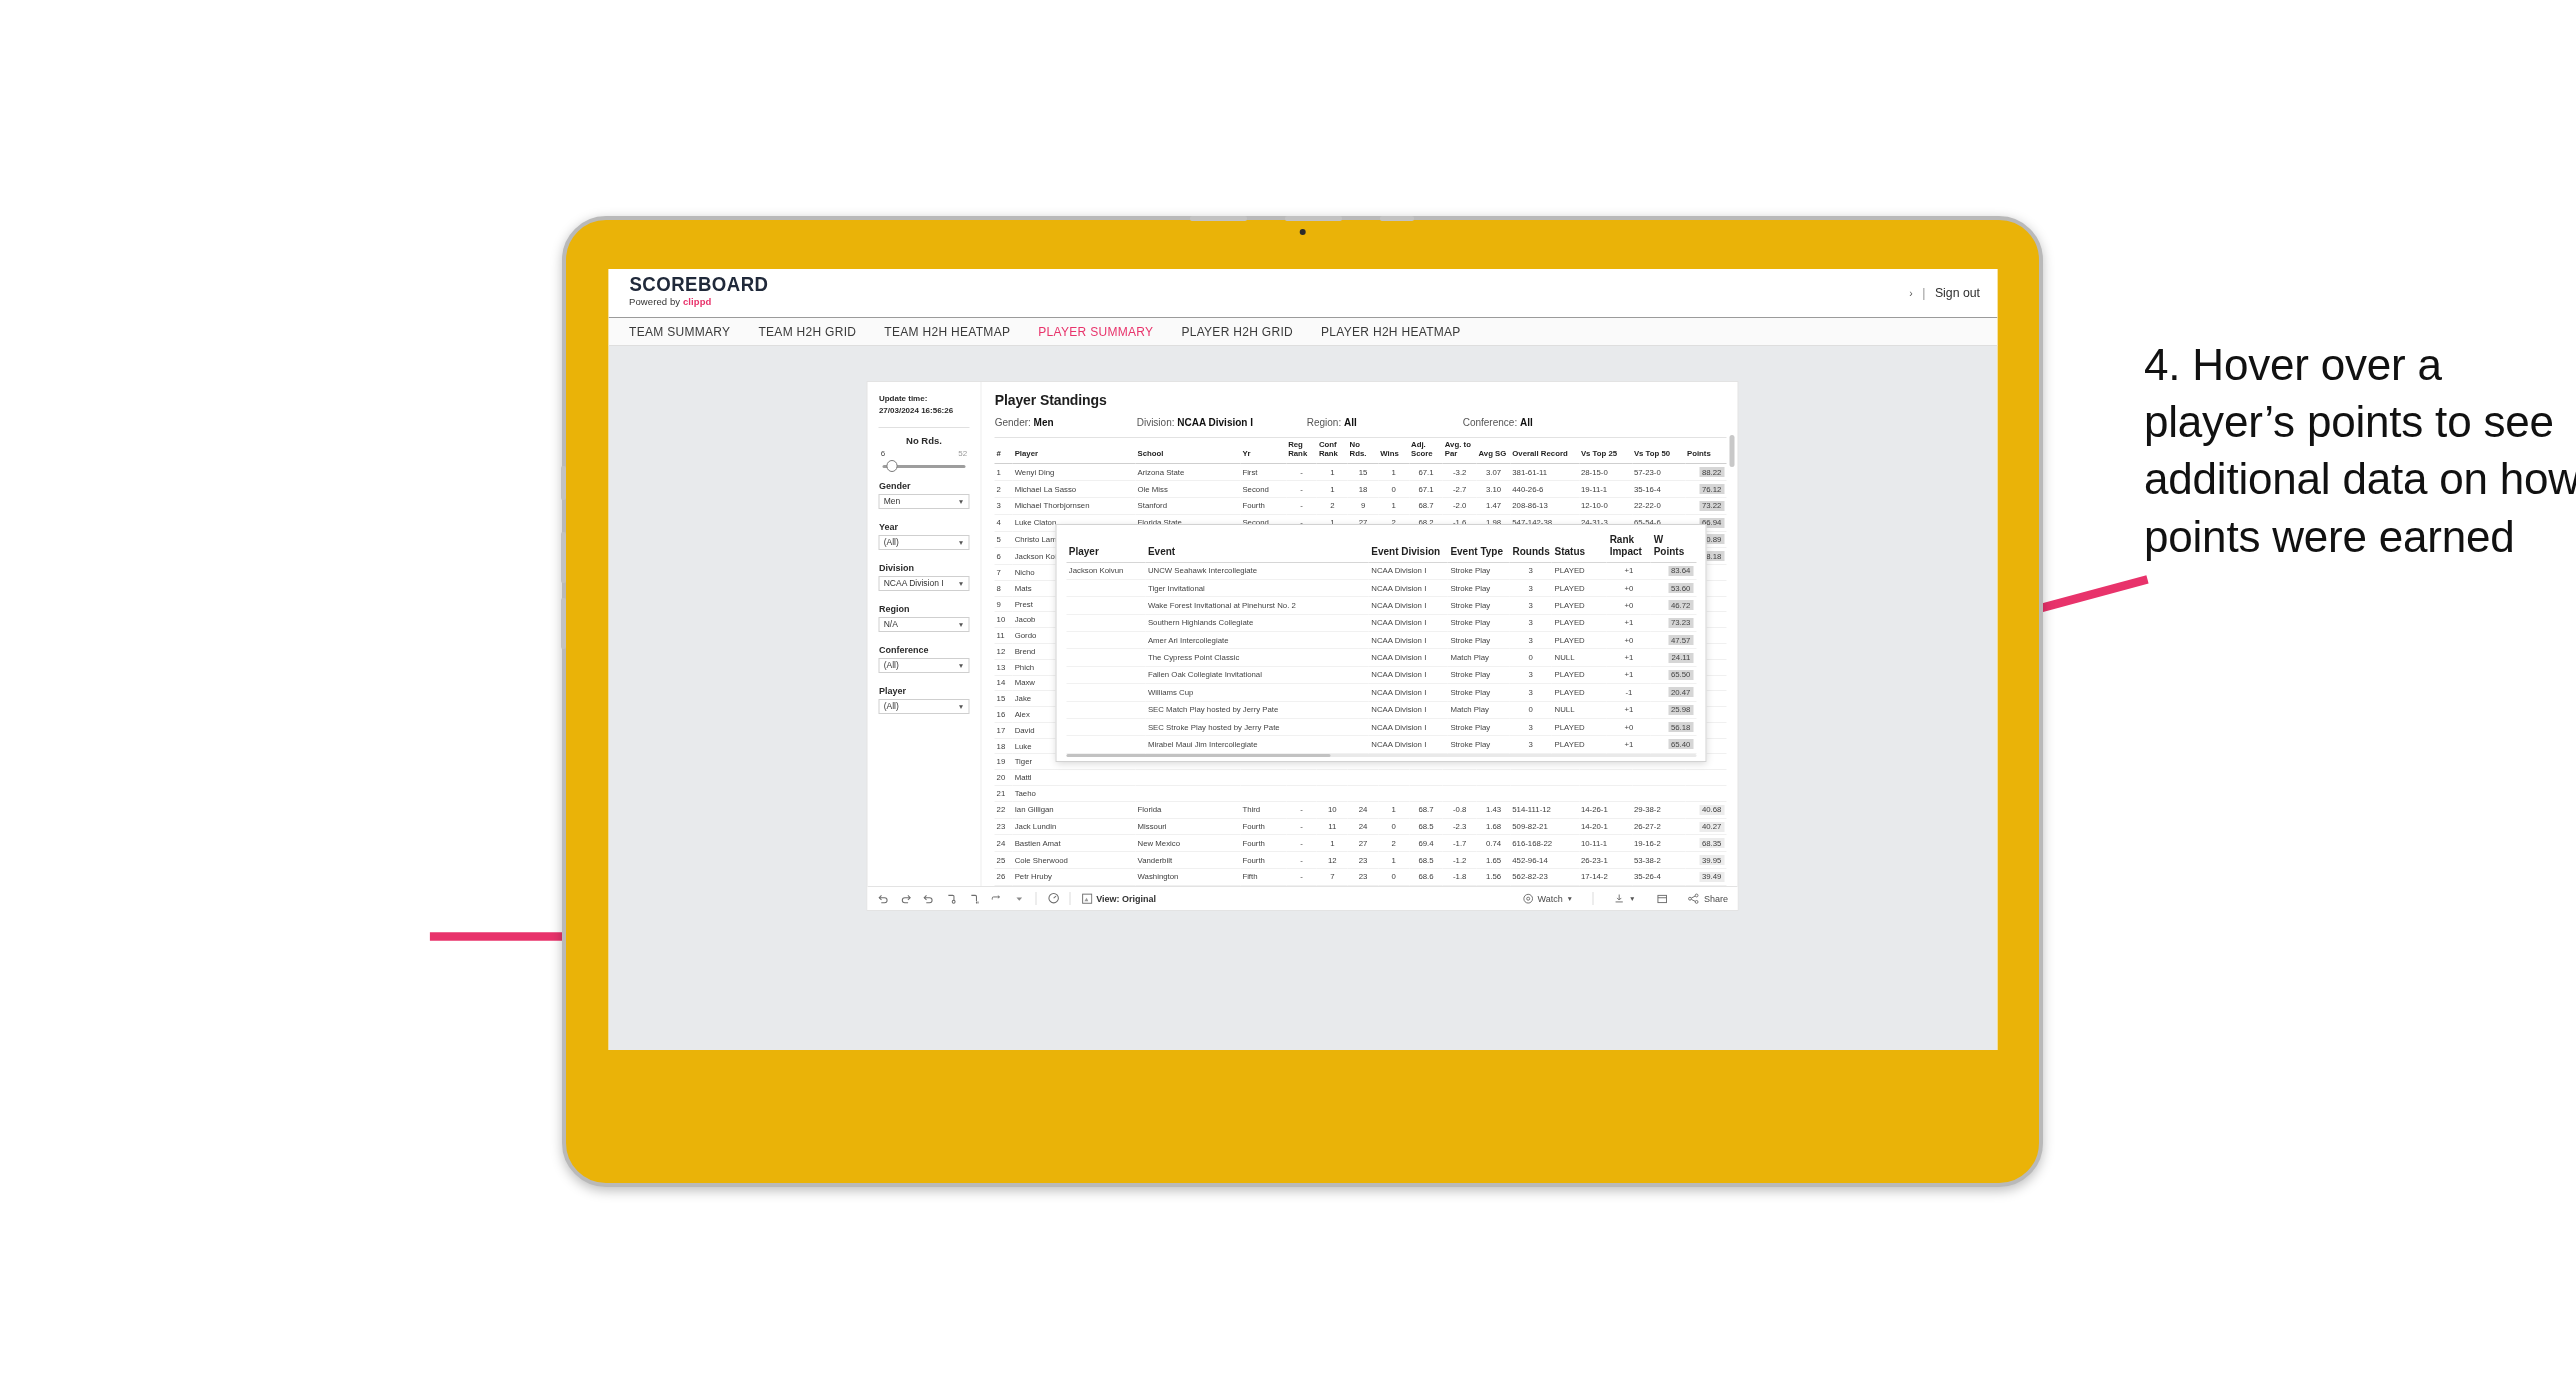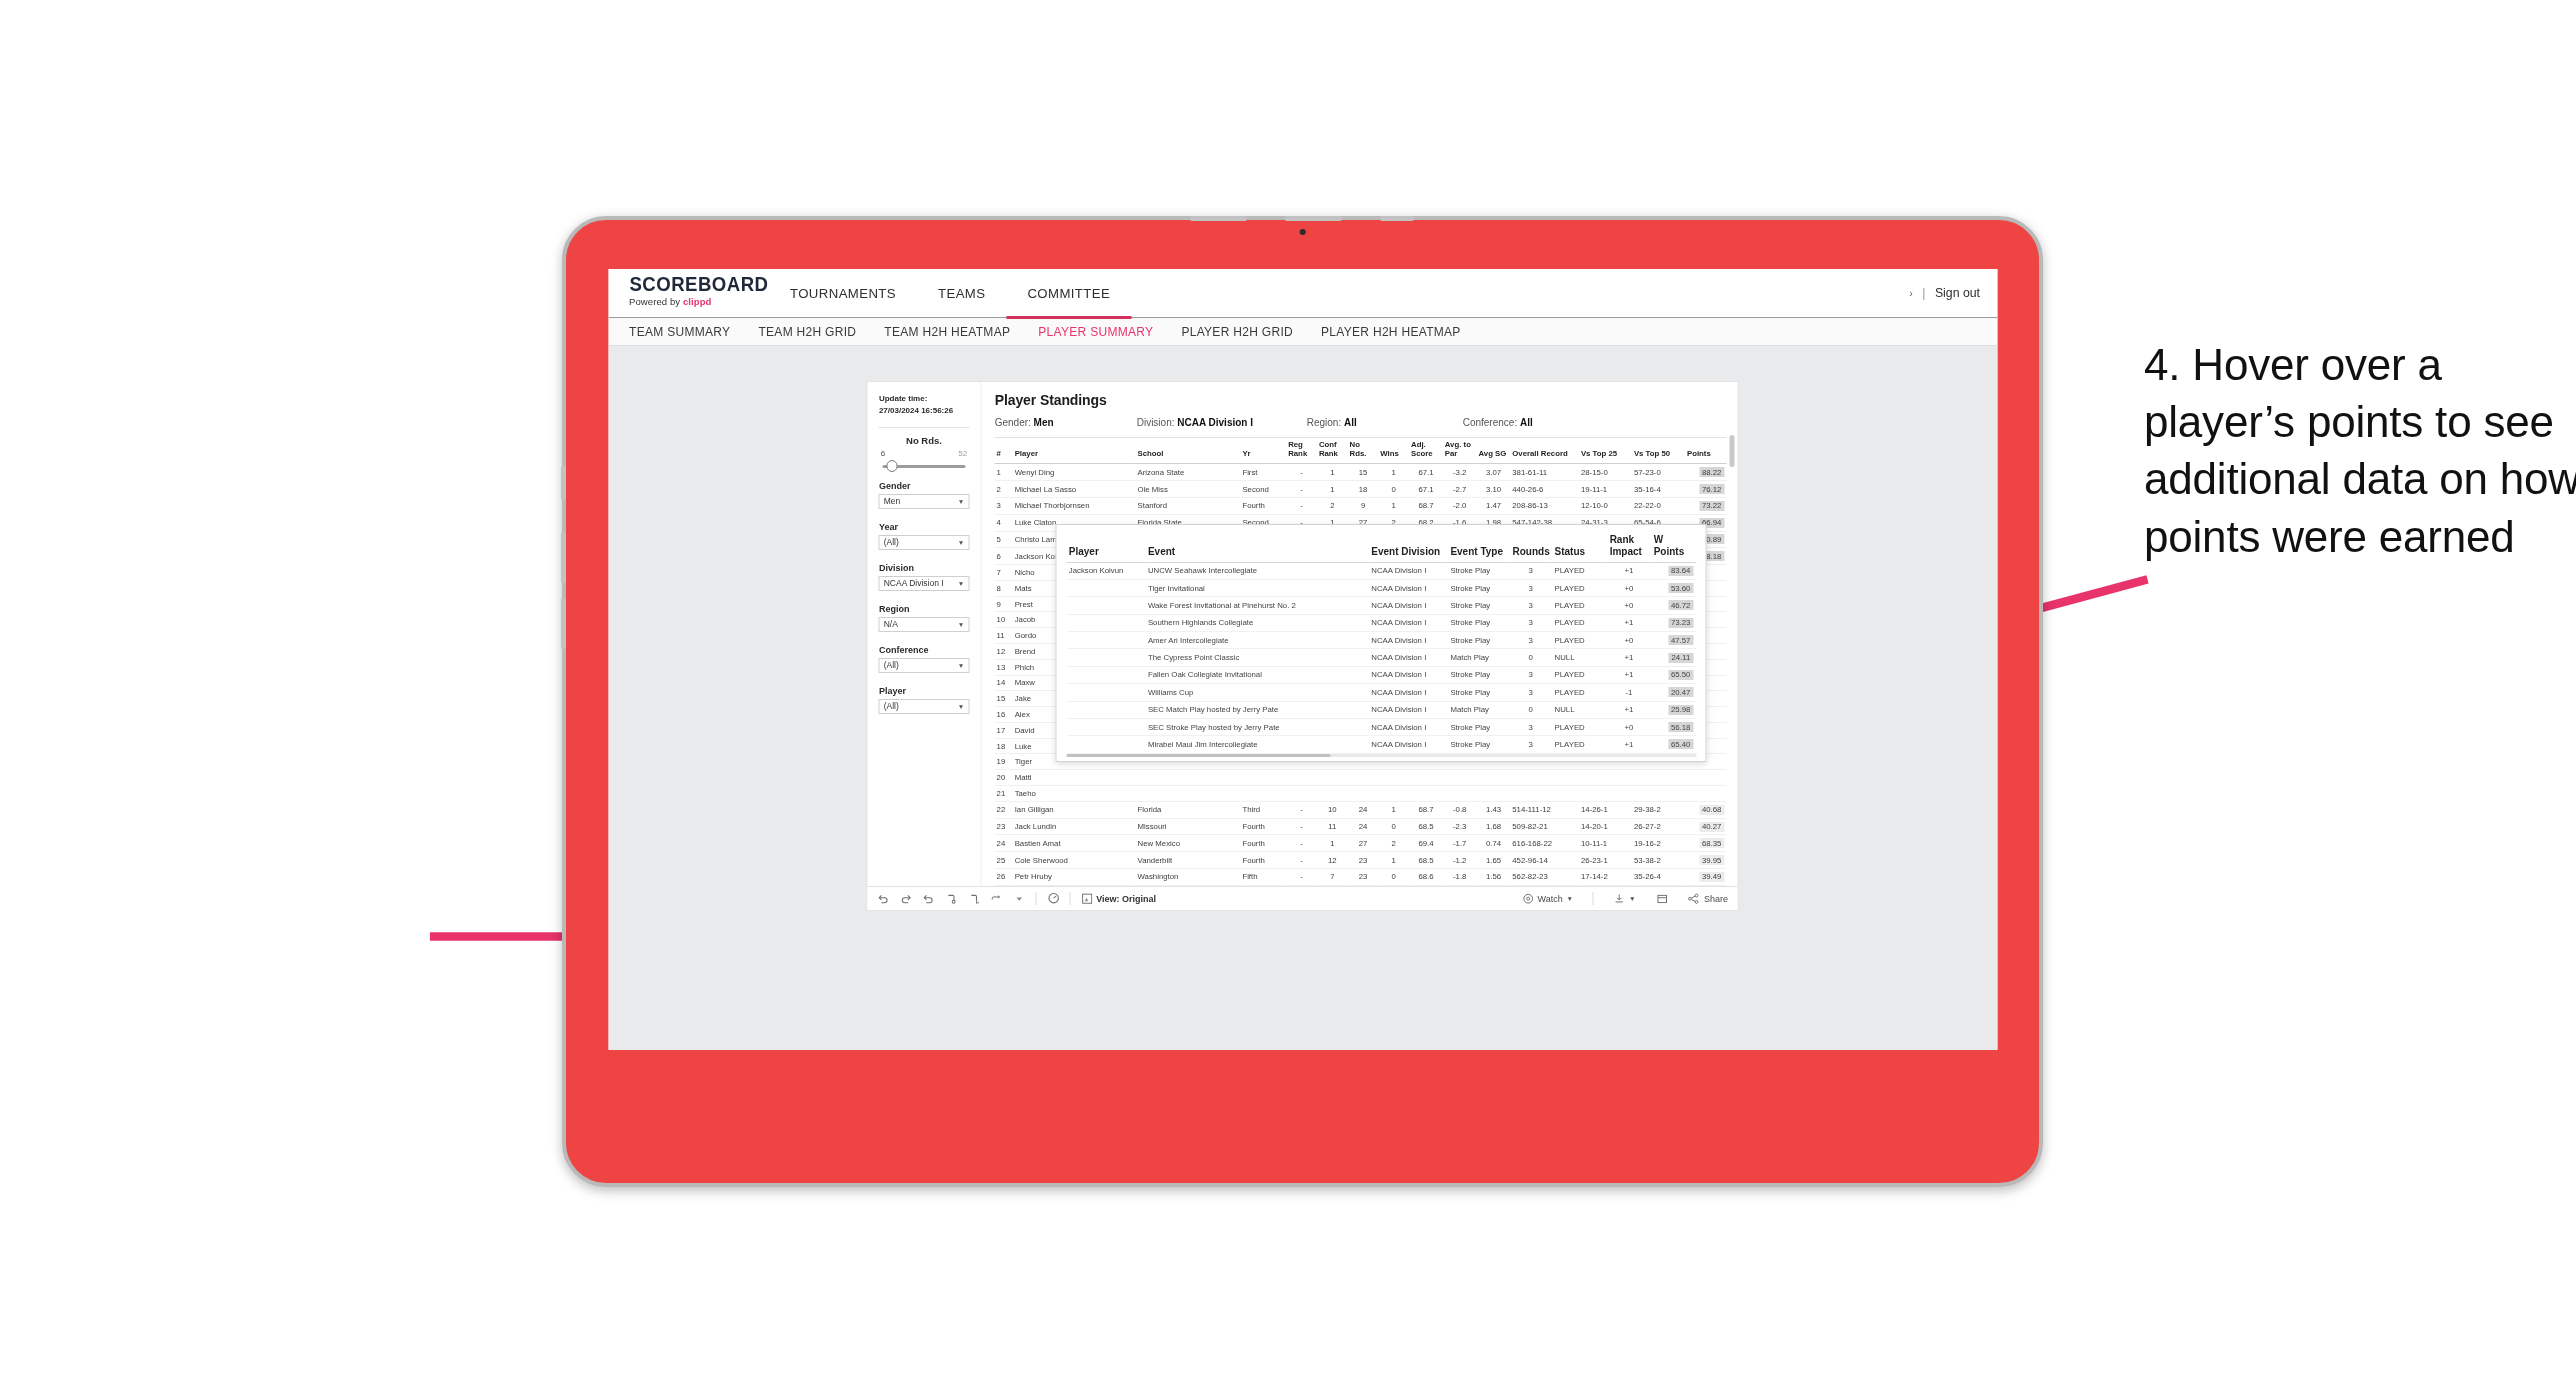--- a/index.html
+++ b/index.html
@@ -23,21 +23,21 @@
   }
   #annot-right { left: 2144px; top: 336px; width: 445px; }
   #annot-left  { left: 53px;  top: 823px; width: 407px; }
 
   .arrow-svg { position: absolute; overflow: visible; }
 
   
   #tablet {
     position: absolute; left: 562px; top: 216px;
     width: 1481px; height: 971px;
-    background: #ef4444;
+    background: #eab308;
     border-radius: 44px;
     border: 4.7px solid #b9b9b9;
     box-shadow: 0 3.8px 11.4px rgba(0,0,0,.25);
   }
   #tablet .cam {
     position:absolute; left:50%; top:8.5px; transform:translateX(-50%);
     width:6.6px; height:6.6px; border-radius:50%; background:#2b2b2b;
   }
   .btn-side {
     position:absolute; background:#c2c2c2; border-radius:1.9px;
@@ -256,31 +256,20 @@
     <div class="btn-side" id="btn-l3"></div>
 
     <div id="screen">
 
       <div id="app-header">
         <div class="logo-block">
           <div class="logo-main">SCOREBOARD</div>
           <div class="logo-sub"><span>Powered by </span><b>clippd</b></div>
         </div>
 
-        <div class="topnav">
-          <div class="topnav-item">
-              <span>TOURNAMENTS</span>
-            </div>
-          <div class="topnav-item">
-              <span>TEAMS</span>
-            </div>
-          <div class="topnav-item active">
-              <span>COMMITTEE</span>
-            </div>
-        </div>
 
         <div class="header-right">
           <span class="dot">›</span>
           <span class="bar">|</span>
           <span class="signout">Sign out</span>
         </div>
       </div>
 
       <div id="sub-nav">
         <div class="subnav-item">TEAM SUMMARY</div>

